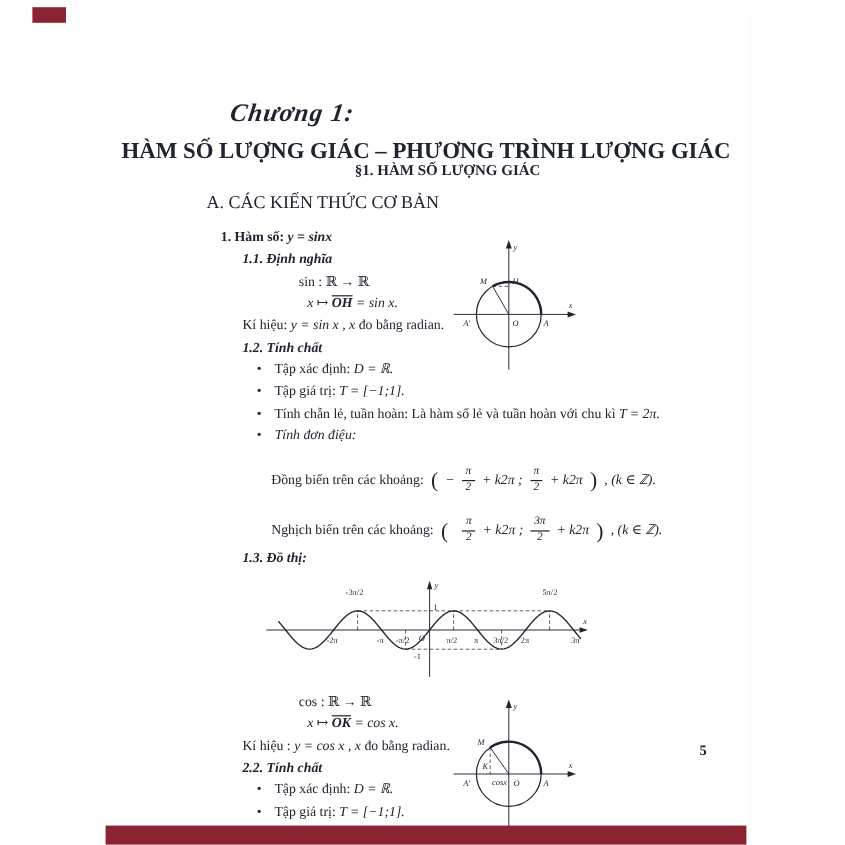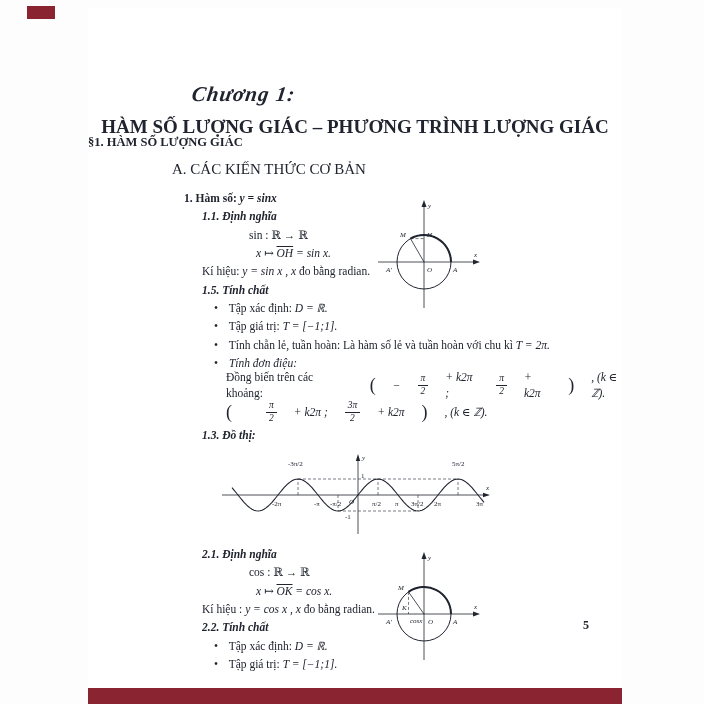--- a/index.html
+++ b/index.html
@@ -13,42 +13,42 @@
   .corner-mark { position:absolute; left:27px; top:6px; width:28px; height:13px; background:var(--accent,#8f2633); }
   .bottom-bar { position:absolute; left:88px; top:688px; width:534px; height:16px; background:var(--accent,#8f2633); }
   .page { position:absolute; left:88px; top:8px; width:534px; height:680px; background:#ffffff; }
 
   .chapter {
     position:absolute; left:104px; top:74px;
     font-size:21px; font-weight:bold; font-style:italic;
     transform:skewX(-8deg); letter-spacing:1px;
   }
   .title { position:absolute; left:0; top:108px; width:100%; text-align:center; font-weight:bold; font-size:19px; }
-  .subtitle { position:absolute; left:0; top:127px; width:100%; text-align:left; font-weight:bold; font-size:12.5px; }
+  .subtitle { position:absolute; left:18px; top:127px; width:100%; text-align:center; font-weight:bold; font-size:12.5px; }
   .secA { position:absolute; left:84px; top:153px; font-weight:normal; font-size:15px; }
 
   .body { position:absolute; left:96px; top:180px; width:450px; font-size:11.5px; line-height:1.42; }
   .line { white-space:nowrap; margin-top:2px; }
   .b { font-weight:bold; }
   .i { font-style:italic; }
   .mi { font-style:italic; }
   .ml18 { margin-left:18px; }
   .ml30 { margin-left:30px; }
   .ml42 { margin-left:42px; }
   .ml65 { margin-left:65px; }
   .ml72 { margin-left:72px; }
-  .ovl { text-decoration:overline; font-style:italic; }
+  .ovl { text-decoration:overline; font-style:italic;font-weight:bold; }
   .bullet::before { content:"•"; display:inline-block; width:12px; }
 
   .sec { position:relative; }
   .circle-svg { position:absolute; left:178px; width:124px; height:118px; }
   .circle-svg.sin { top:6px; }
   .circle-svg.cos { top:2px; }
 
-  .formula { display:flex; align-items:center; gap:17px; margin-top:1px; height:26px; }
+  .formula { display:flex; align-items:center; gap:6px; margin-top:16px; height:26px; }
   .frac { display:inline-flex; flex-direction:column; align-items:center; line-height:1; font-size:9.5px; font-style:italic; }
   .frac .fn { padding:0 3px 1px; border-bottom:1px solid currentColor; }
   .frac .fd { padding-top:1px; }
   .bigp { font-size:18px; font-weight:400; line-height:1; }
 
   .graph-wrap { margin:6px 0 4px 34px; }
 
   svg text { font-family:"Liberation Serif","DejaVu Serif",serif; fill:var(--ink,#20242f); }
   svg .lbl { font-size:7px; }
   svg .lbl-i { font-size:7px; font-style:italic; }
@@ -107,21 +107,21 @@
           <text class="lbl-i" x="112" y="61">x</text>
           <text class="lbl-i" x="38" y="41">M</text>
           <text class="lbl-i" x="65" y="41">H</text>
           <text class="lbl-i" x="65" y="76">O</text>
           <text class="lbl-i" x="91" y="76">A</text>
           <text class="lbl-i" x="24" y="76">A′</text>
         </svg>
       </div>
 
       <div class="line b i ml18">
-        <span>1.5.</span>
+        <span>1.2.</span>
         <span>Tính chất</span>
       </div>
       <div class="line bullet ml30">
         <span>Tập xác định:</span>
         <span class="mi">D = ℝ.</span>
       </div>
       <div class="line bullet ml30">
         <span>Tập giá trị:</span>
         <span class="mi">T = [−1;1].</span>
       </div>
@@ -144,20 +144,21 @@
         <span class="frac">
             <span class="fn">π</span>
             <span class="fd">2</span>
           </span>
         <span class="mi">+ k2π</span>
         <span class="bigp">)</span>
         <span class="mi">,  (k ∈ ℤ).</span>
       </div>
 
       <div class="formula ml42">
+        <span>Nghịch biến trên các khoảng:</span>
         <span class="bigp">(</span>
         <span class="mi"></span>
         <span class="frac">
             <span class="fn">π</span>
             <span class="fd">2</span>
           </span>
         <span class="mi">+ k2π ;</span>
         <span class="frac">
             <span class="fn">3π</span>
             <span class="fd">2</span>
@@ -198,24 +199,20 @@
           <text class="lbl" x="154" y="56">π/2</text>
           <text class="lbl" x="177" y="56">π</text>
           <text class="lbl" x="193" y="56">3π/2</text>
           <text class="lbl" x="216" y="56">2π</text>
           <text class="lbl" x="234" y="16">5π/2</text>
           <text class="lbl" x="258" y="56">3π</text>
         </svg>
       </div>
 
       <div class="sec">
-        <div class="line b i ml18">
-          <span>2.1.</span>
-          <span>Định nghĩa</span>
-        </div>
         <div class="line ml65">cos : ℝ → ℝ</div>
         <div class="line ml72">
           <span class="mi">x ↦ </span>
           <span class="ovl">OK</span>
           <span class="mi"> = cos x.</span>
         </div>
         <div class="line ml18">
           <span>Kí hiệu :</span>
           <span class="mi">y = cos x ,  x</span>
           <span> đo bằng radian.</span>

